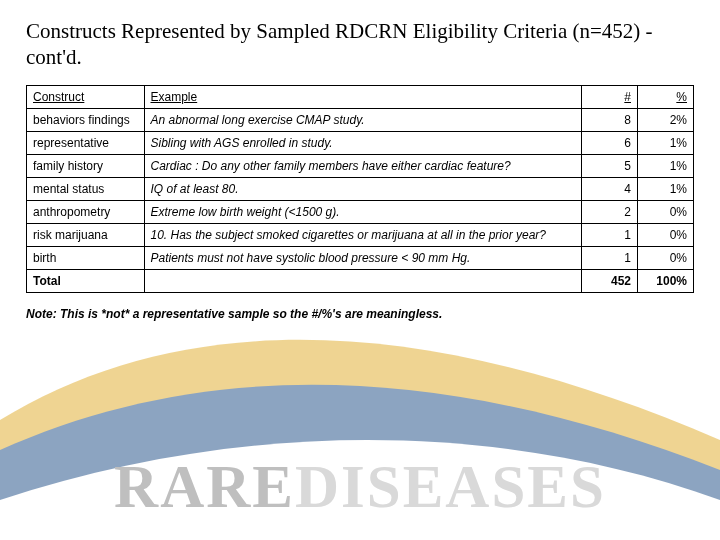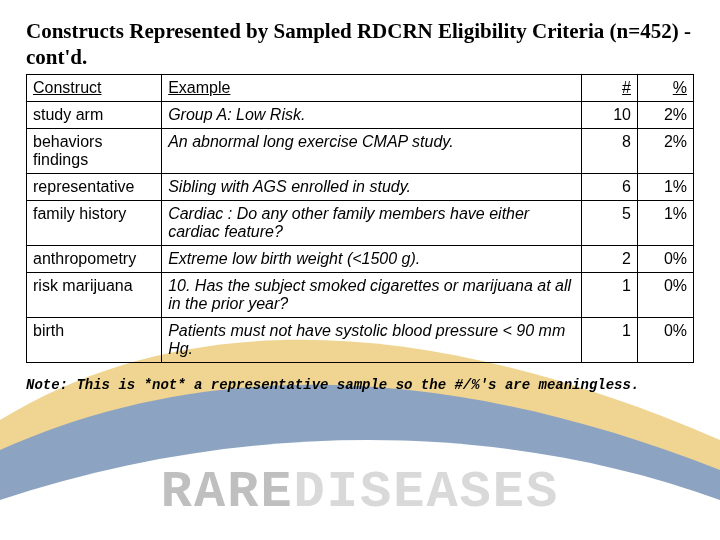--- a/index.html
+++ b/index.html
@@ -16,46 +16,46 @@
     left: 0; right: 0; bottom: 0;
     height: 240px;
     z-index: 0;
     opacity: 0.55;
   }
   .watermark {
     position: absolute;
     left: 50%;
     bottom: 18px;
     transform: translateX(-50%);
-    font-size: 52px;
+    font-size: 61px;
     font-weight: 700;
     letter-spacing: 2px;
     color: #d9d9d9;
     z-index: 0;
     white-space: nowrap;
-    font-family: Liberation Mono, monospace;
+    font-family: Liberation Serif, serif;
   }
   .watermark .dark { color: #bfbfbf; }
   .content {
     position: relative;
     z-index: 1;
     padding: 18px 26px 10px 26px;
   }
   .title {
     font-family: "Times New Roman", Times, serif;
     font-size: 21px;
-    font-weight: 700;
+    font-weight: 400;
     line-height: 1.25;
     color: #000;
-    margin-bottom: 3px;
+    margin-bottom: 14px;
   }
   table {
     width: 100%;
     border-collapse: collapse;
-    font-size: 16px;
+    font-size: 12px;
     color: #000;
     background: transparent;
   }
   th, td {
     border: 1px solid #000;
     padding: 4px 6px;
     text-align: left;
     vertical-align: top;
   }
   th.header-cell {
@@ -64,22 +64,22 @@
     background: transparent;
   }
   th.num, td.num {
     text-align: right;
     width: 56px;
   }
   td.example { font-style: italic; }
   tr.total td { font-weight: 700; font-style: normal; }
   tr.total td.example { font-style: normal; }
   .footnote {
-    font-family: Liberation Mono, monospace;
-    font-size: 14px;
+    font-family: Liberation Sans, sans-serif;
+    font-size: 12px;
     font-style: italic;
     font-weight: 700;
     margin-top: 14px;
   }
 </style>
 </head>
 <body>
 
 <svg class="bg-swoosh" viewBox="0 0 720 240" preserveAspectRatio="none">
   <path d="M0,120 C180,10 420,10 720,140 L720,240 L0,240 Z" fill="#e2b23a"></path>
@@ -98,58 +98,64 @@
     <thead>
       <tr>
         <th class="header-cell">Construct</th>
         <th class="header-cell">Example</th>
         <th class="header-cell num">#</th>
         <th class="header-cell num">%</th>
       </tr>
     </thead>
     <tbody id="table-body">
         <tr>
-          <td>study arm</td>
-          <td class="example">Group A: Low Risk.</td>
-          <td class="num">10</td>
-          <td class="num">2%</td>
-        </tr>
-        <tr>
           <td>behaviors findings</td>
           <td class="example">An abnormal long exercise CMAP study.</td>
           <td class="num">8</td>
           <td class="num">2%</td>
         </tr>
         <tr>
           <td>representative</td>
           <td class="example">Sibling with AGS enrolled in study.</td>
           <td class="num">6</td>
           <td class="num">1%</td>
         </tr>
         <tr>
           <td>family history</td>
           <td class="example">Cardiac : Do any other family members have either cardiac feature?</td>
           <td class="num">5</td>
+          <td class="num">1%</td>
+        </tr>
+        <tr>
+          <td>mental status</td>
+          <td class="example">IQ of at least 80.</td>
+          <td class="num">4</td>
           <td class="num">1%</td>
         </tr>
         <tr>
           <td>anthropometry</td>
           <td class="example">Extreme low birth weight (&lt;1500 g).</td>
           <td class="num">2</td>
           <td class="num">0%</td>
         </tr>
         <tr>
           <td>risk marijuana</td>
           <td class="example">10. Has the subject smoked cigarettes or marijuana at all in the prior year?</td>
           <td class="num">1</td>
           <td class="num">0%</td>
         </tr>
         <tr>
           <td>birth</td>
           <td class="example">Patients must not have systolic blood pressure &lt; 90 mm Hg.</td>
           <td class="num">1</td>
           <td class="num">0%</td>
         </tr>
+        <tr class="total">
+          <td>Total</td>
+          <td class="example"></td>
+          <td class="num">452</td>
+          <td class="num">100%</td>
+        </tr>
       </tbody>
   </table>
 
   <p class="footnote">Note: This is *not* a representative sample so the #/%'s are meaningless.</p>
 </div>
 
 </body></html>

